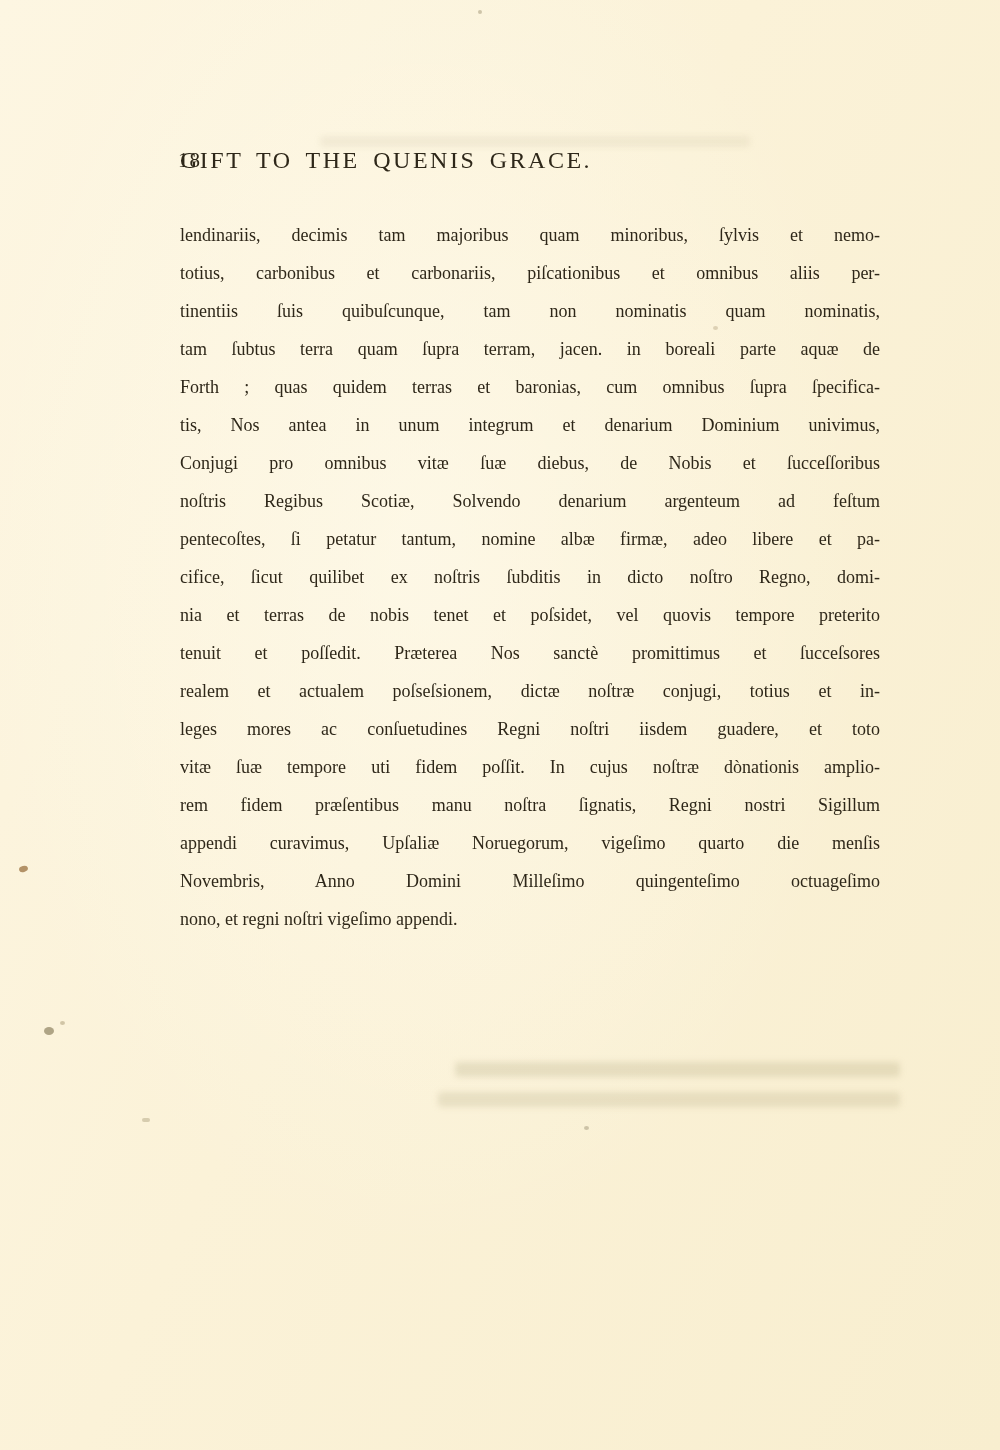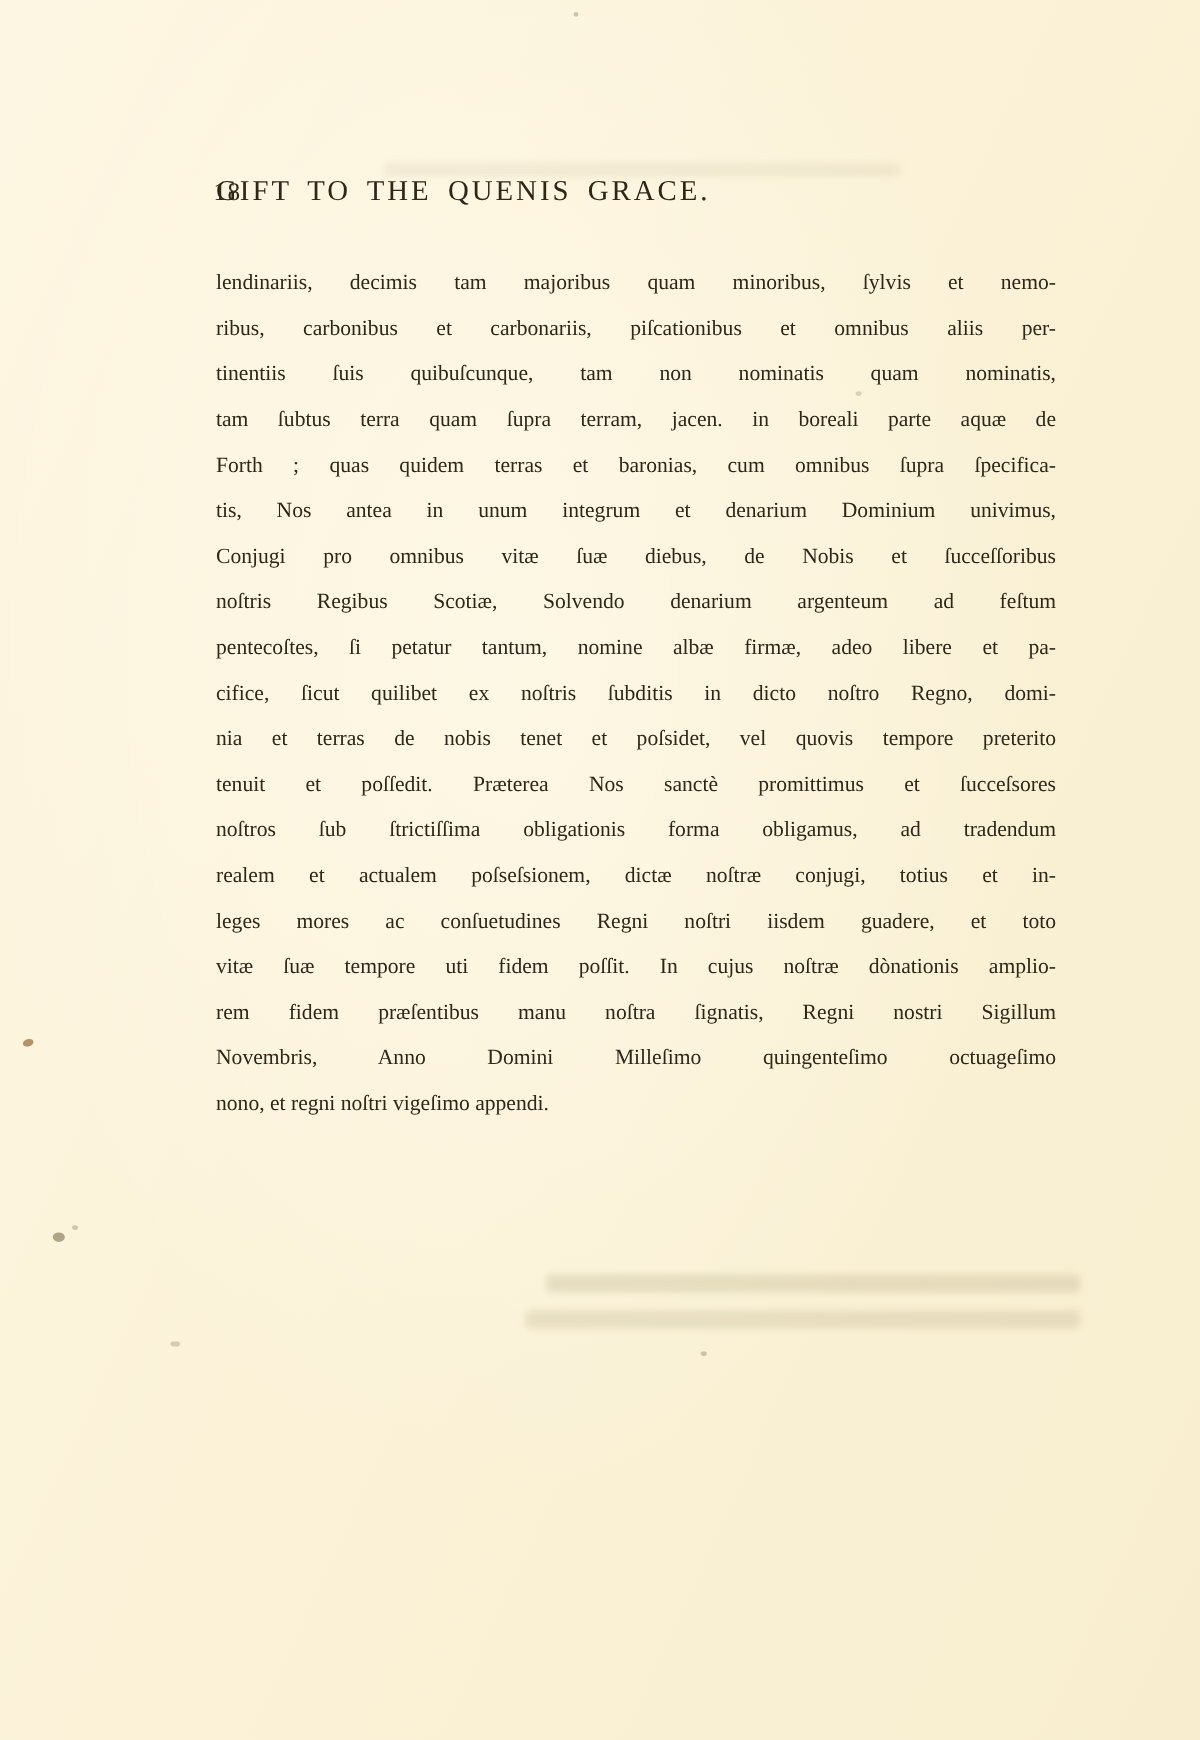--- a/index.html
+++ b/index.html
@@ -84,36 +84,36 @@
 </head>
 <body>
 
 <div class="page">
 
   <div class="page-number">18</div>
   <div class="running-title">GIFT TO THE QUENIS GRACE.</div>
 
   <div class="body-text">
     <div class="text-line">lendinariis, decimis tam majoribus quam minoribus, ſylvis et nemo-</div>
-    <div class="text-line">ribus, carbonibus et carbonariis, piſcationibus et omnibus aliis per-</div>
+    <div class="text-line">totius, carbonibus et carbonariis, piſcationibus et omnibus aliis per-</div>
     <div class="text-line">tinentiis ſuis quibuſcunque, tam non nominatis quam nominatis,</div>
     <div class="text-line">tam ſubtus terra quam ſupra terram, jacen. in boreali parte aquæ de</div>
     <div class="text-line">Forth ; quas quidem terras et baronias, cum omnibus ſupra ſpecifica-</div>
     <div class="text-line">tis, Nos antea in unum integrum et denarium Dominium univimus,</div>
     <div class="text-line">Conjugi pro omnibus vitæ ſuæ diebus, de Nobis et ſucceſſoribus</div>
     <div class="text-line">noſtris Regibus Scotiæ, Solvendo denarium argenteum ad feſtum</div>
     <div class="text-line">pentecoſtes, ſi petatur tantum, nomine albæ firmæ, adeo libere et pa-</div>
     <div class="text-line">cifice, ſicut quilibet ex noſtris ſubditis in dicto noſtro Regno, domi-</div>
     <div class="text-line">nia et terras de nobis tenet et poſsidet, vel quovis tempore preterito</div>
     <div class="text-line">tenuit et poſſedit.  Præterea Nos sanctè promittimus et ſucceſsores</div>
-    <div class="text-line">noſtros ſub ſtrictiſſima obligationis forma obligamus, ad tradendum</div>
     <div class="text-line">realem et actualem poſseſsionem, dictæ noſtræ conjugi, totius et in-</div>
     <div class="text-line">leges mores ac conſuetudines Regni noſtri iisdem guadere, et toto</div>
     <div class="text-line">vitæ ſuæ tempore uti fidem poſſit.  In cujus noſtræ dònationis amplio-</div>
     <div class="text-line">rem fidem præſentibus manu noſtra ſignatis, Regni nostri Sigillum</div>
+    <div class="text-line">appendi curavimus, Upſaliæ Noruegorum, vigeſimo quarto die menſis</div>
     <div class="text-line">Novembris, Anno Domini Milleſimo quingenteſimo octuageſimo</div>
     <div class="text-line last">nono, et regni noſtri vigeſimo appendi.</div>
   </div>
 
   <div class="spot s1"></div>
   <div class="spot s2"></div>
   <div class="spot s3"></div>
   <div class="spot s4"></div>
   <div class="spot s5"></div>
   <div class="spot s6"></div>

